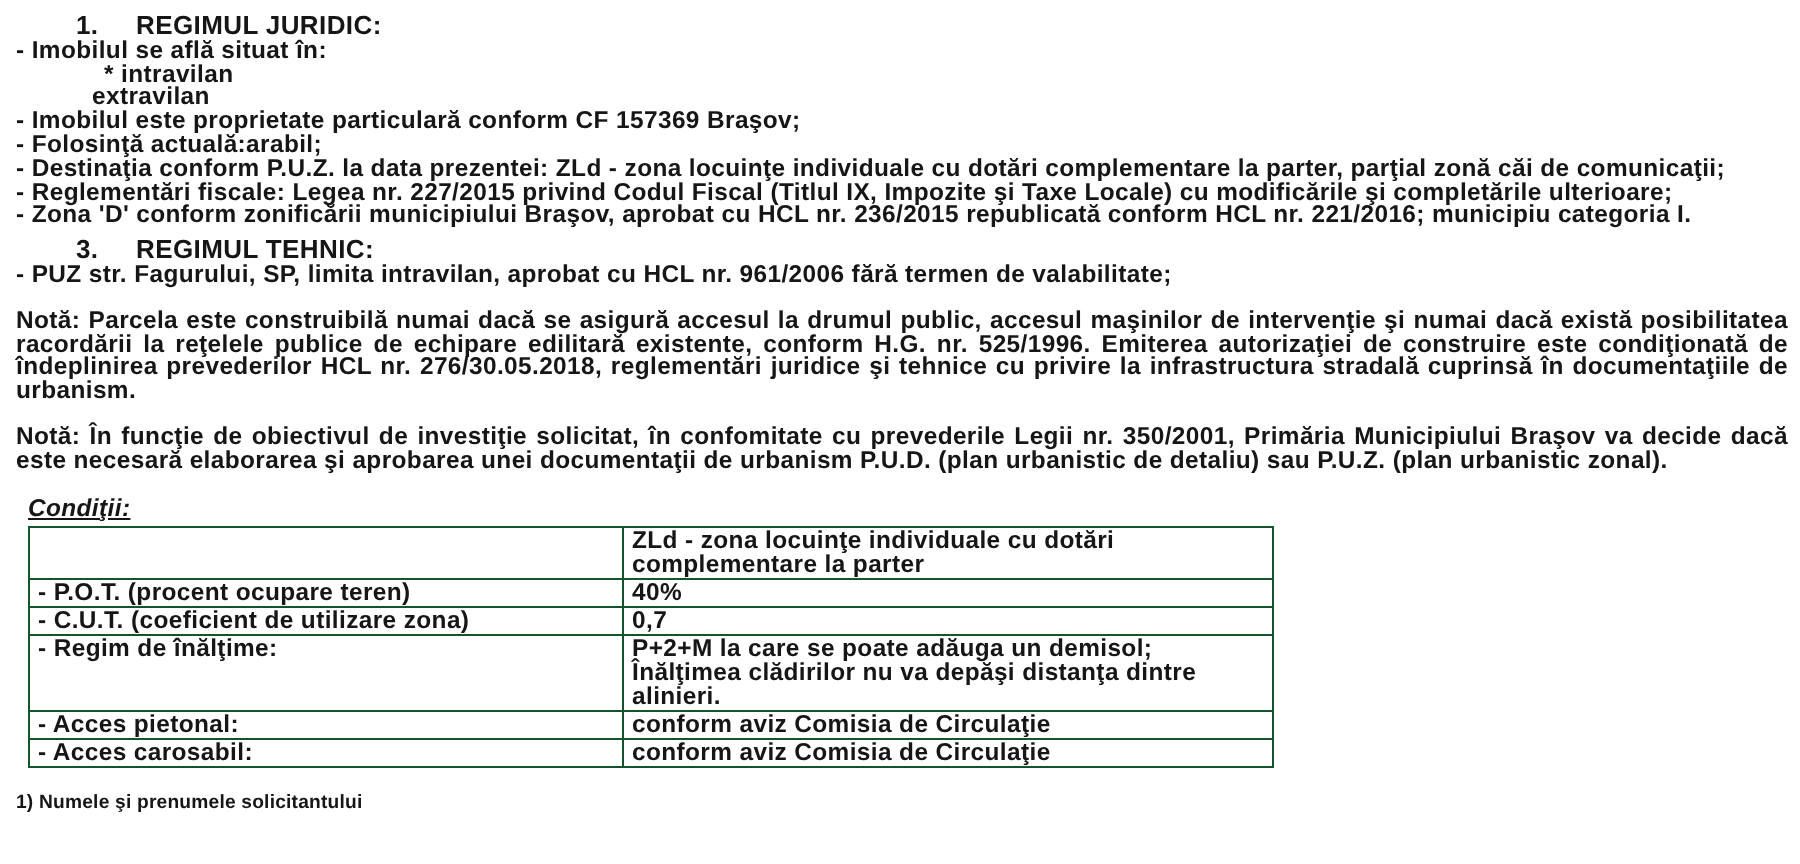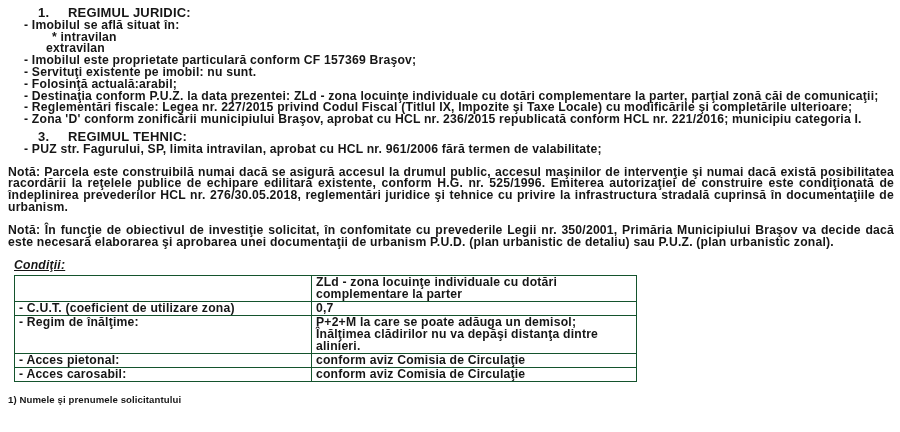--- a/index.html
+++ b/index.html
@@ -18,21 +18,21 @@
     line-height: 11.8px;
     letter-spacing: 0.2px;
   }
   .doc { padding-top: 2px; }
   .sec-heading {
     margin: 5px 0 1px 38px;
     font-size: 13px;
   }
   .sec-heading .sec-num { display: inline-block; min-width: 30px; }
   .item {
-    margin-left: 24px;
+    margin-left: 8px;
     margin-right: 6px;
     text-align: justify;
   }
   .sub1 { margin-left: 52px; }
   .sub2 { margin-left: 46px; }
   .note {
     margin: 11px 6px 0 8px;
     text-align: justify;
   }
   .conditions-label {
@@ -67,21 +67,20 @@
 
 <div class="doc">
 
   <div class="sec-heading">
     <span class="sec-num">1.</span><span>REGIMUL JURIDIC:</span>
   </div>
   <div class="item">- Imobilul se află situat în:</div>
   <div class="item sub1">* intravilan</div>
   <div class="item sub2">extravilan</div>
   <div class="item">- Imobilul este proprietate particulară conform CF 157369 Braşov;</div>
-  <div class="item">- Servituţi existente pe imobil: nu sunt.</div>
 
   <div class="item">- Folosinţă actuală:arabil;</div>
   <div class="item">- Destinaţia conform P.U.Z. la data prezentei: ZLd - zona locuinţe individuale cu dotări complementare la parter, parţial zonă căi de comunicaţii;</div>
   <div class="item">- Reglementări fiscale: Legea nr. 227/2015 privind Codul Fiscal (Titlul IX, Impozite şi Taxe Locale) cu modificările şi completările ulterioare;</div>
   <div class="item">- Zona 'D' conform zonificării municipiului Braşov, aprobat cu HCL nr. 236/2015 republicată conform HCL nr. 221/2016; municipiu categoria I.</div>
 
   <div class="sec-heading">
     <span class="sec-num">3.</span><span>REGIMUL TEHNIC:</span>
   </div>
   <div class="item">- PUZ str. Fagurului, SP, limita intravilan, aprobat cu HCL nr. 961/2006 fără termen de valabilitate;</div>
@@ -89,20 +88,24 @@
   <div class="note">Notă: Parcela este construibilă numai dacă se asigură accesul la drumul public, accesul maşinilor de intervenţie şi numai dacă există posibilitatea racordării la reţelele publice de echipare edilitară existente, conform H.G. nr. 525/1996. Emiterea autorizaţiei de construire este condiţionată de îndeplinirea prevederilor HCL nr. 276/30.05.2018, reglementări juridice şi tehnice cu privire la infrastructura stradală cuprinsă în documentaţiile de urbanism.</div>
   <div class="note">Notă: În funcţie de obiectivul de investiţie solicitat, în confomitate cu prevederile Legii nr. 350/2001, Primăria Municipiului Braşov va decide dacă este necesară elaborarea şi aprobarea unei documentaţii de urbanism P.U.D. (plan urbanistic de detaliu) sau P.U.Z. (plan urbanistic zonal).</div>
 
   <div class="conditions-label">Condiţii:</div>
 
   <table class="cond">
     <tbody>
       <tr>
         <td class="c-left"></td>
         <td class="c-right">ZLd - zona locuinţe individuale cu dotări complementare la parter</td>
+      </tr>
+      <tr>
+        <td class="c-left">- P.O.T. (procent ocupare teren)</td>
+        <td class="c-right">40%</td>
       </tr>
       <tr>
         <td class="c-left">- C.U.T. (coeficient de utilizare zona)</td>
         <td class="c-right">0,7</td>
       </tr>
       <tr>
         <td class="c-left">- Regim de înălţime:</td>
         <td class="c-right">P+2+M la care se poate adăuga un demisol; Înălţimea clădirilor nu va depăşi distanţa dintre alinieri.</td>
       </tr>
       <tr>

